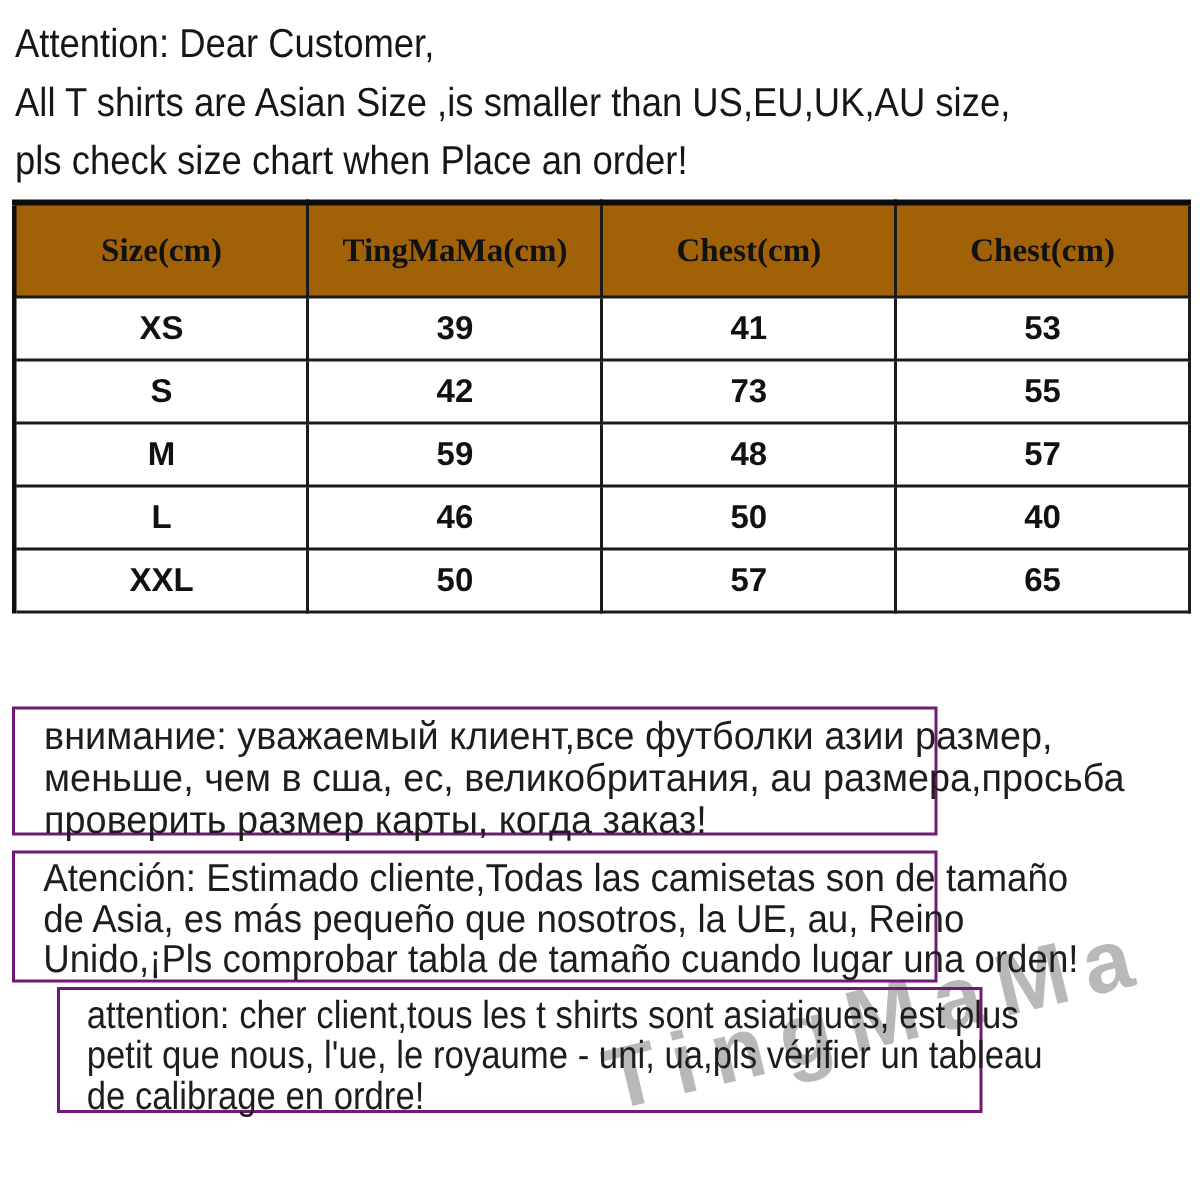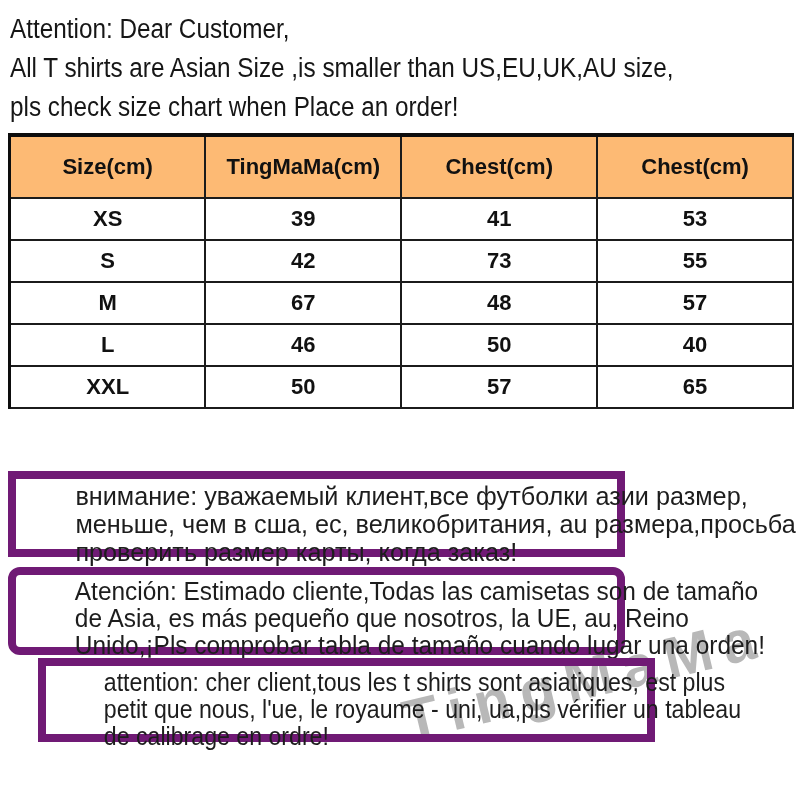--- a/index.html
+++ b/index.html
@@ -39,50 +39,50 @@
     border: 2px solid #1b1b1b;
     text-align: center;
     vertical-align: middle;
     font-weight: bold;
     font-size: 22px;
     color: #111111;
     padding: 0;
   }
   table.size-table { border-top: 4px solid #0d0d0d; border-left: 3px solid #0d0d0d; }
   table.size-table th {
-    background: #fdba74;
+    background: #a16207;
     height: 60px;
+    font-family: Liberation Serif, serif;
   }
   table.size-table td {
     background: transparent;
     height: 40px;
   }
 
   
   .notice-box {
     position: absolute;
     left: 8px;
     width: 617px;
-    border: 8px solid #701a75;
+    border: 2px solid #701a75;
     box-sizing: border-box;
     background: transparent;
     z-index: 2;
-    padding-left: 40px;
   }
   .notice-box .lines {
     padding: 3px 4px 3px 20px;
     font-size: 26px;
     line-height: 28px;
     color: #1d1d1d;
     transform-origin: left top;
     white-space: nowrap;
   }
   .box-ru { top: 471px; height: 86px; }
   .box-ru .lines { transform: scaleX(0.97); }
-  .box-es { top: 567px; height: 88px; border-radius: 12px; }
+  .box-es { top: 567px; height: 88px; }
   .box-es .lines { transform: scaleX(0.94); line-height: 27px; }
   .box-fr { top: 658px; height: 84px; margin-left: 30px; }
   .box-fr .lines { transform: scaleX(0.89); line-height: 27px; }
 
   
   .watermark {
     position: absolute;
     left: 404px; top: 688px;
     font-size: 58px;
     font-weight: bold;
@@ -122,21 +122,21 @@
         <td>53</td>
       </tr>
       <tr>
         <td>S</td>
         <td>42</td>
         <td>73</td>
         <td>55</td>
       </tr>
       <tr>
         <td>M</td>
-        <td>67</td>
+        <td>59</td>
         <td>48</td>
         <td>57</td>
       </tr>
       <tr>
         <td>L</td>
         <td>46</td>
         <td>50</td>
         <td>40</td>
       </tr>
       <tr>

